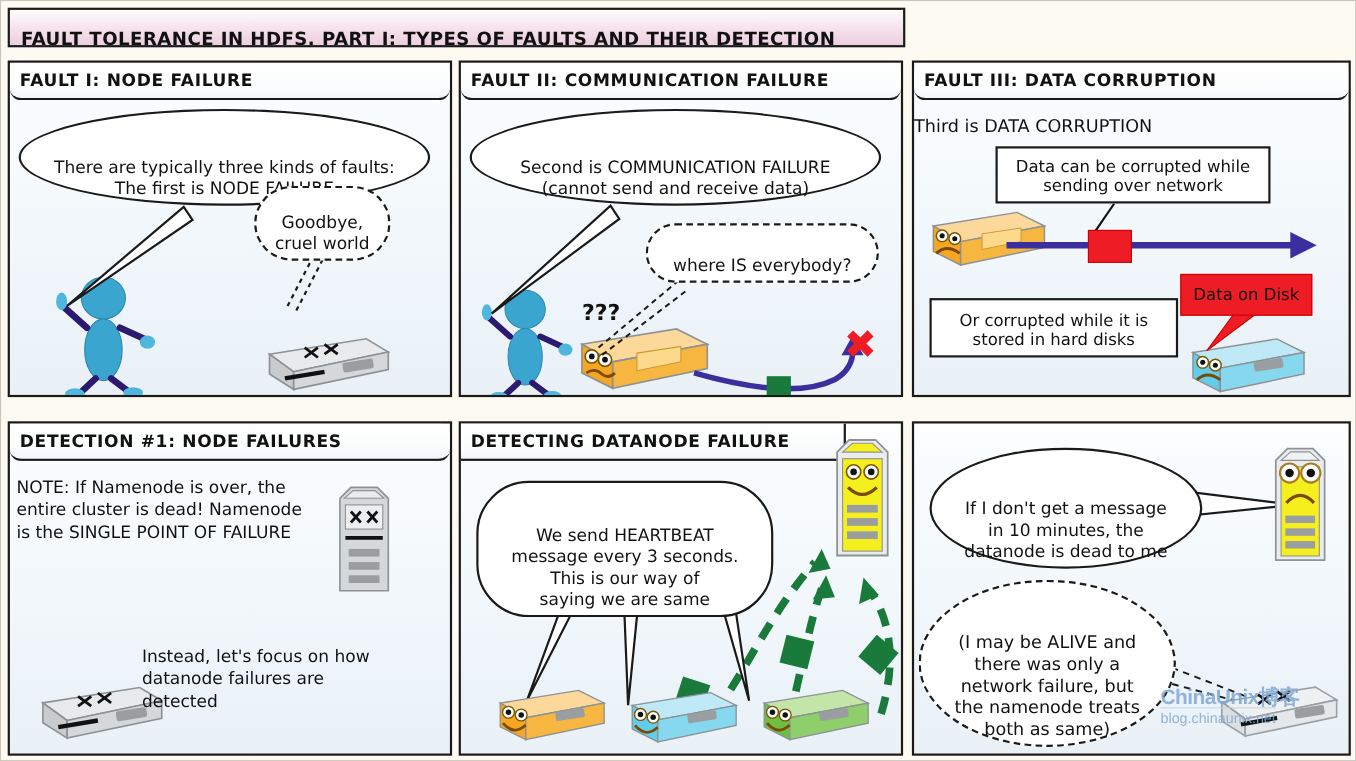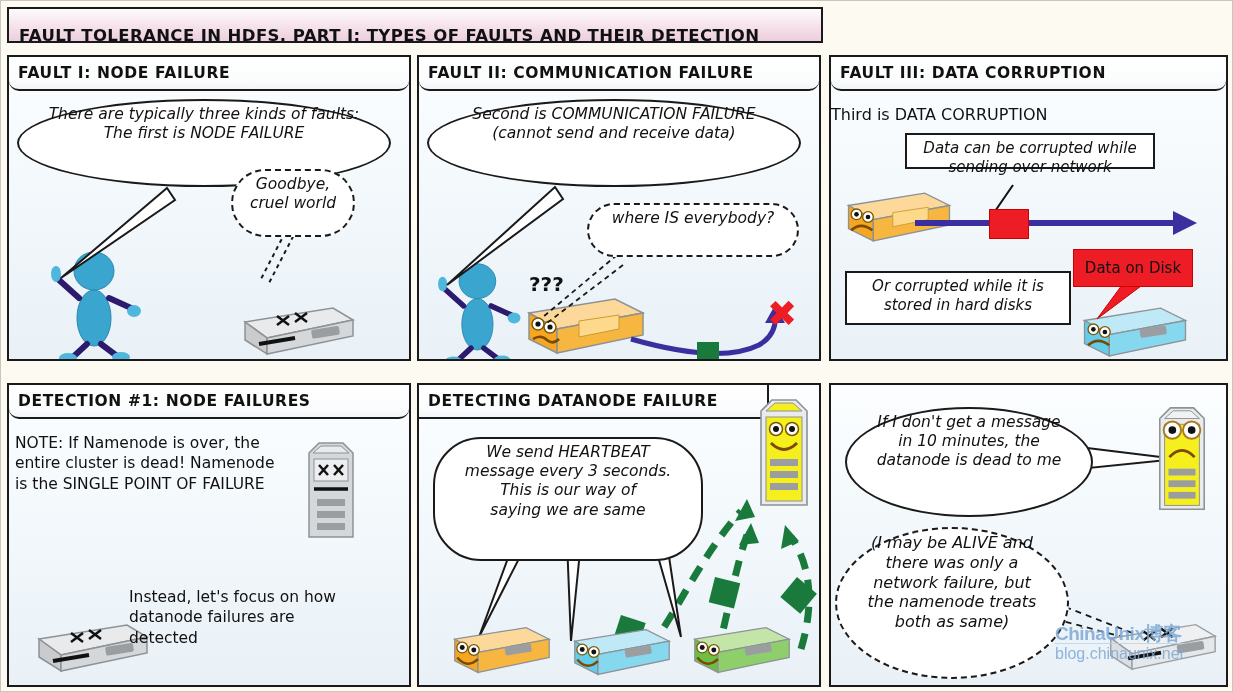--- a/index.html
+++ b/index.html
@@ -74,28 +74,27 @@
     white-space: nowrap;
   }
   .panel-body { position: absolute; left:0; top:34px; right:0; bottom:0; }
 
   
   .bubble {
     position: absolute;
     box-sizing: border-box;
     background: #ffffff;
     border: 2px solid #1a1a1a;
-    display: flex; align-items: flex-start; justify-content: center;
+    display: flex; align-items: flex-end; justify-content: center;
     text-align: center;
     font-size: 15.5px;
     line-height: 1.24;
     color: #111;
     padding: 4px 10px;
     z-index: 6;
-    font-style: italic;
   }
   .bubble.oval { border-radius: 50% / 50%; }
   .bubble.round { border-radius: 48px; }
   .bubble.dashed { border-style: dashed; border-width: 2px; }
   .bubble.plain { border-radius: 0; }
   .bubble .ln { display: block; }
 
   .static-text {
     position: absolute;
     font-size: 15.5px;
@@ -126,21 +125,21 @@
     z-index: 8;
   }
   .wm {
     position: absolute;
     z-index: 12;
     font-family: "Liberation Sans", sans-serif;
     color: #7fa9d4;
     pointer-events: none;
   }
   .wm-top { font-size: 19px; font-weight: bold; letter-spacing: -0.5px; opacity: .85;}
-  .wm-bot { font-size: 16px; opacity: .85; border-top: 1px solid #bcd4ea; padding-top:1px;}
+  .wm-bot { font-size: 13px; opacity: .85; border-top: 1px solid #bcd4ea; padding-top:1px;}
 </style>
 </head>
 <body>
 
 <div class="poster">
 
   <div class="title-bar">
     <div class="title-text">FAULT TOLERANCE IN HDFS. PART I: TYPES OF FAULTS AND THEIR DETECTION</div>
   </div>
 
@@ -264,21 +263,21 @@
   </div>
 
   <div class="panel p3">
     <div class="panel-head full">
       <div class="panel-head-text">FAULT III: DATA CORRUPTION</div>
     </div>
     <div class="panel-body">
 
       <div class="static-text" style="left:0;top:14px;width:100%;font-size:16px">Third is DATA CORRUPTION</div>
 
-      <div class="bubble plain" style="left:74px;top:42px;width:250px;height:36px;font-size:15px">
+      <div class="bubble plain" style="left:74px;top:42px;width:250px;height:52px;font-size:15px">
         <div>
           <span class="ln">Data can be corrupted while</span>
           <span class="ln">sending over network</span>
         </div>
       </div>
       <svg class="tail" style="left:152px;top:92px;width:40px;height:40px" viewBox="0 0 40 40">
         <line x1="30" y1="2" x2="8" y2="34" stroke="#111" stroke-width="2"></line>
       </svg>
 
       <svg class="srv" style="left:12px;top:95px;width:112px;height:62px" viewBox="0 0 126 70">

